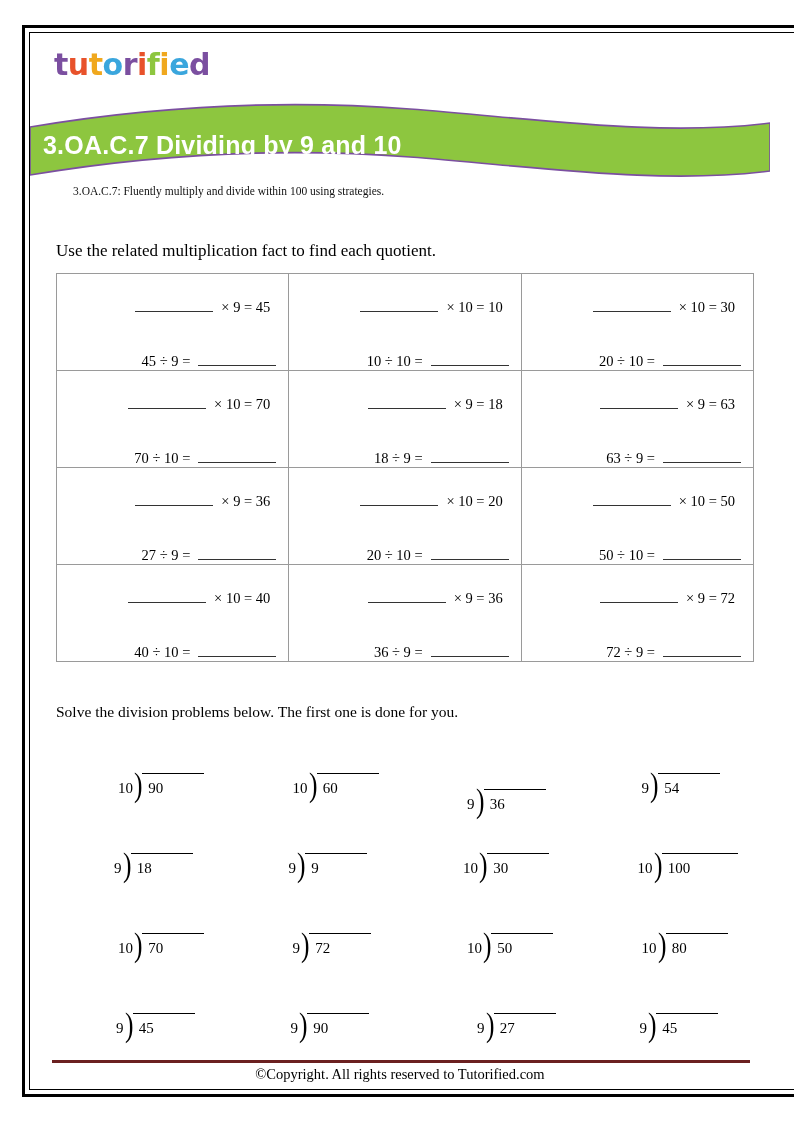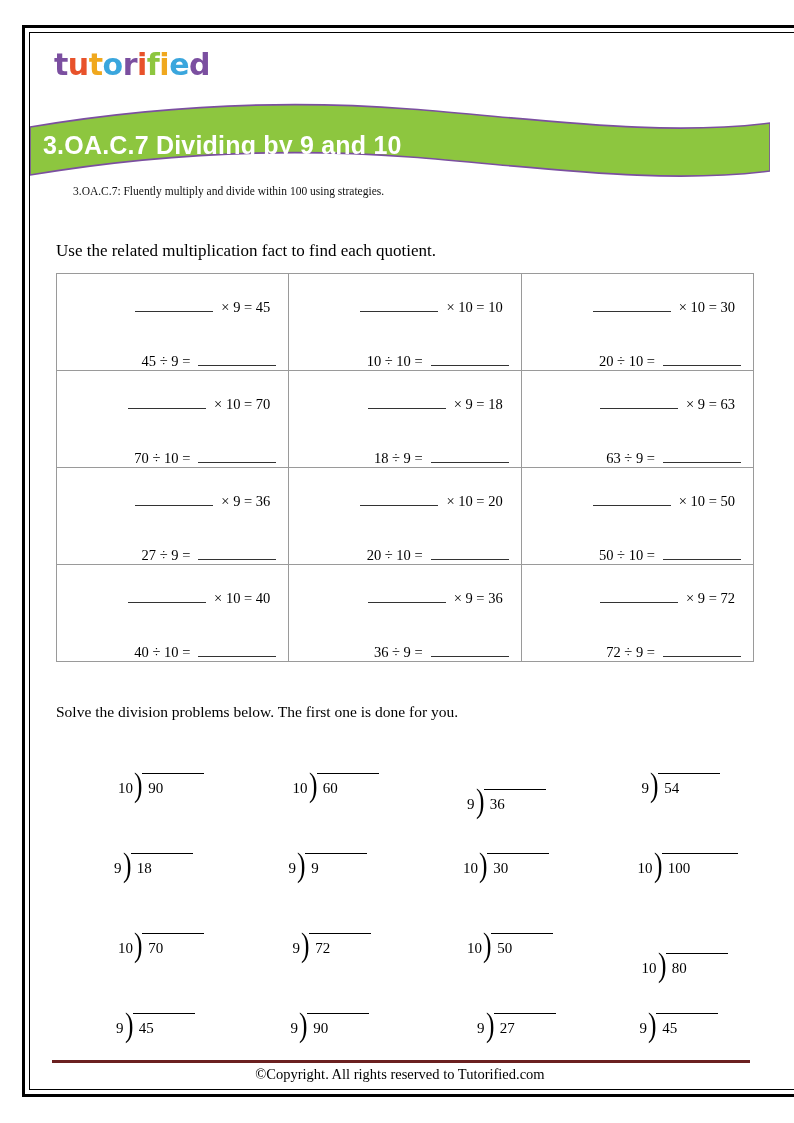--- a/index.html
+++ b/index.html
@@ -360,21 +360,21 @@
           <div class="div-cell">
             <div class="ld" style="left:62px; top:22px;"><span class="divisor">10</span><span class="bracket"><span class="curve">)</span><span class="bar" style="width:62px;"></span></span><span class="dividend">70</span></div>
           </div>
           <div class="div-cell">
             <div class="ld" style="left:62px; top:22px;"><span class="divisor">9</span><span class="bracket"><span class="curve">)</span><span class="bar" style="width:62px;"></span></span><span class="dividend">72</span></div>
           </div>
           <div class="div-cell">
             <div class="ld" style="left:62px; top:22px;"><span class="divisor">10</span><span class="bracket"><span class="curve">)</span><span class="bar" style="width:62px;"></span></span><span class="dividend">50</span></div>
           </div>
           <div class="div-cell">
-            <div class="ld" style="left:62px; top:22px;margin-top:20px;"><span class="divisor">10</span><span class="bracket"><span class="curve">)</span><span class="bar" style="width:62px;"></span></span><span class="dividend">80</span></div>
+            <div class="ld" style="left:62px; top:22px;"><span class="divisor">10</span><span class="bracket"><span class="curve">)</span><span class="bar" style="width:62px;"></span></span><span class="dividend">80</span></div>
           </div>
         </div>
         <div class="div-row">
           <div class="div-cell">
             <div class="ld" style="left:60px; top:22px;"><span class="divisor">9</span><span class="bracket"><span class="curve">)</span><span class="bar" style="width:62px;"></span></span><span class="dividend">45</span></div>
           </div>
           <div class="div-cell">
             <div class="ld" style="left:60px; top:22px;"><span class="divisor">9</span><span class="bracket"><span class="curve">)</span><span class="bar" style="width:62px;"></span></span><span class="dividend">90</span></div>
           </div>
           <div class="div-cell">

